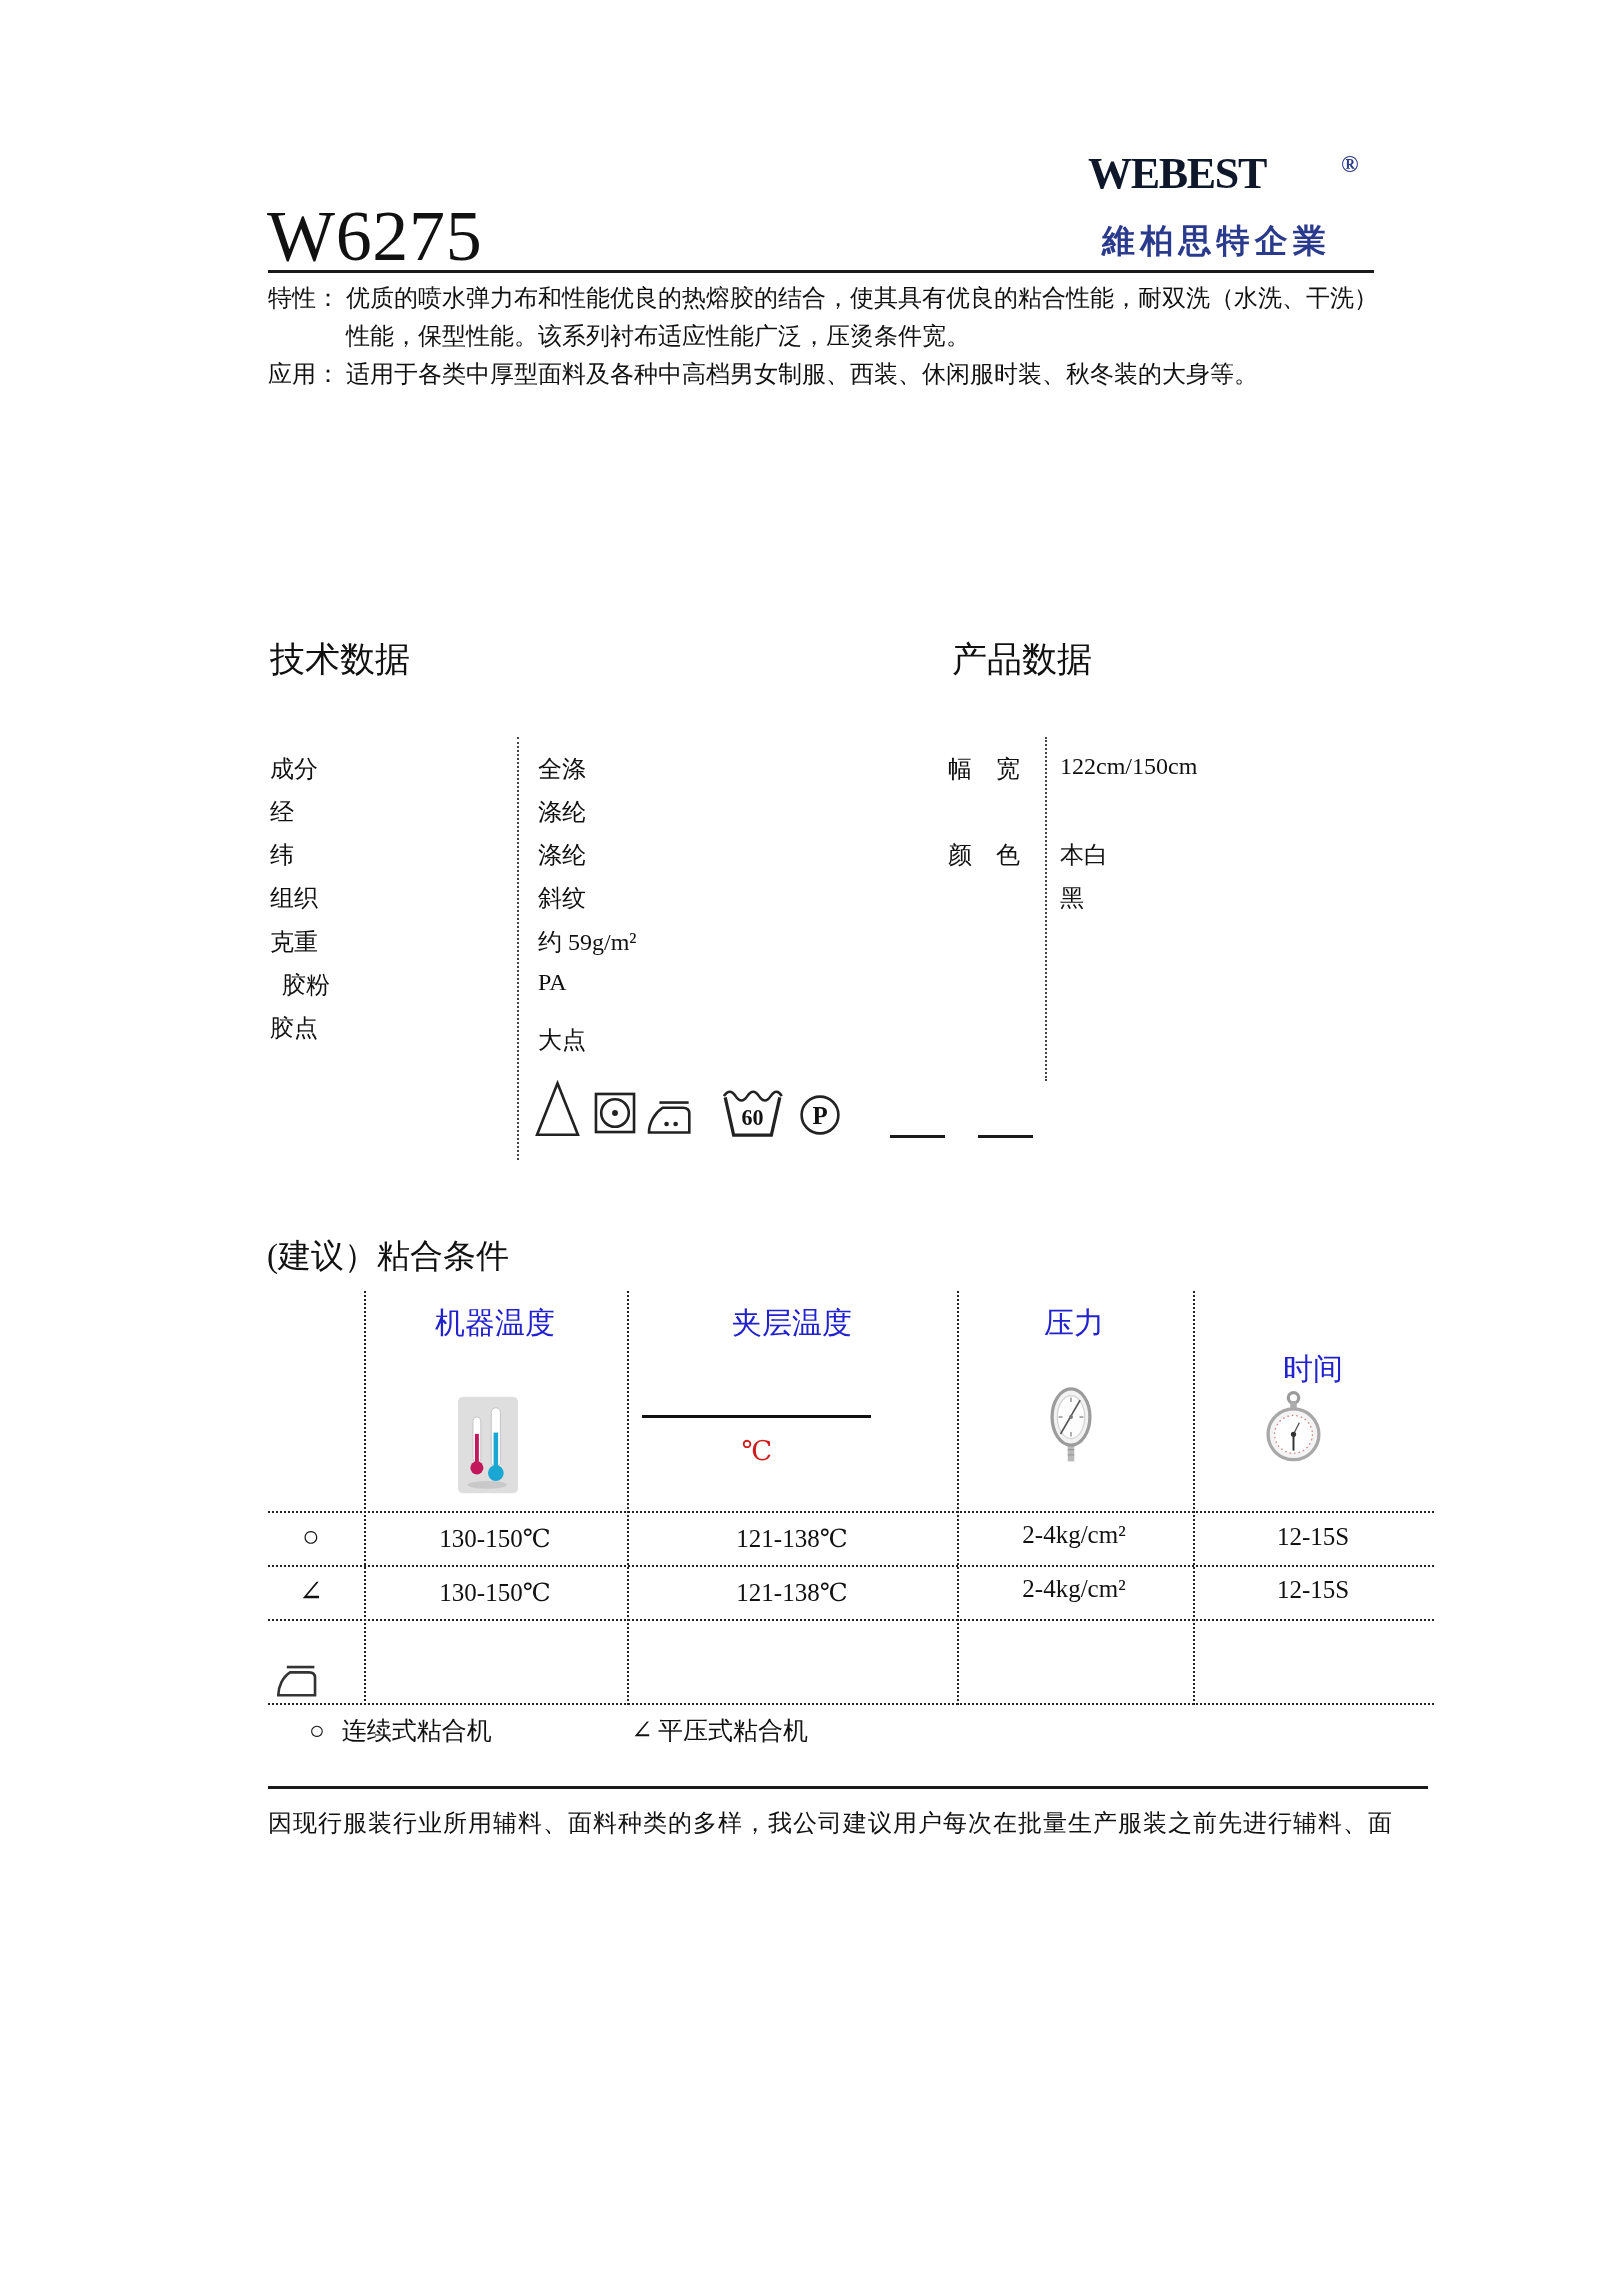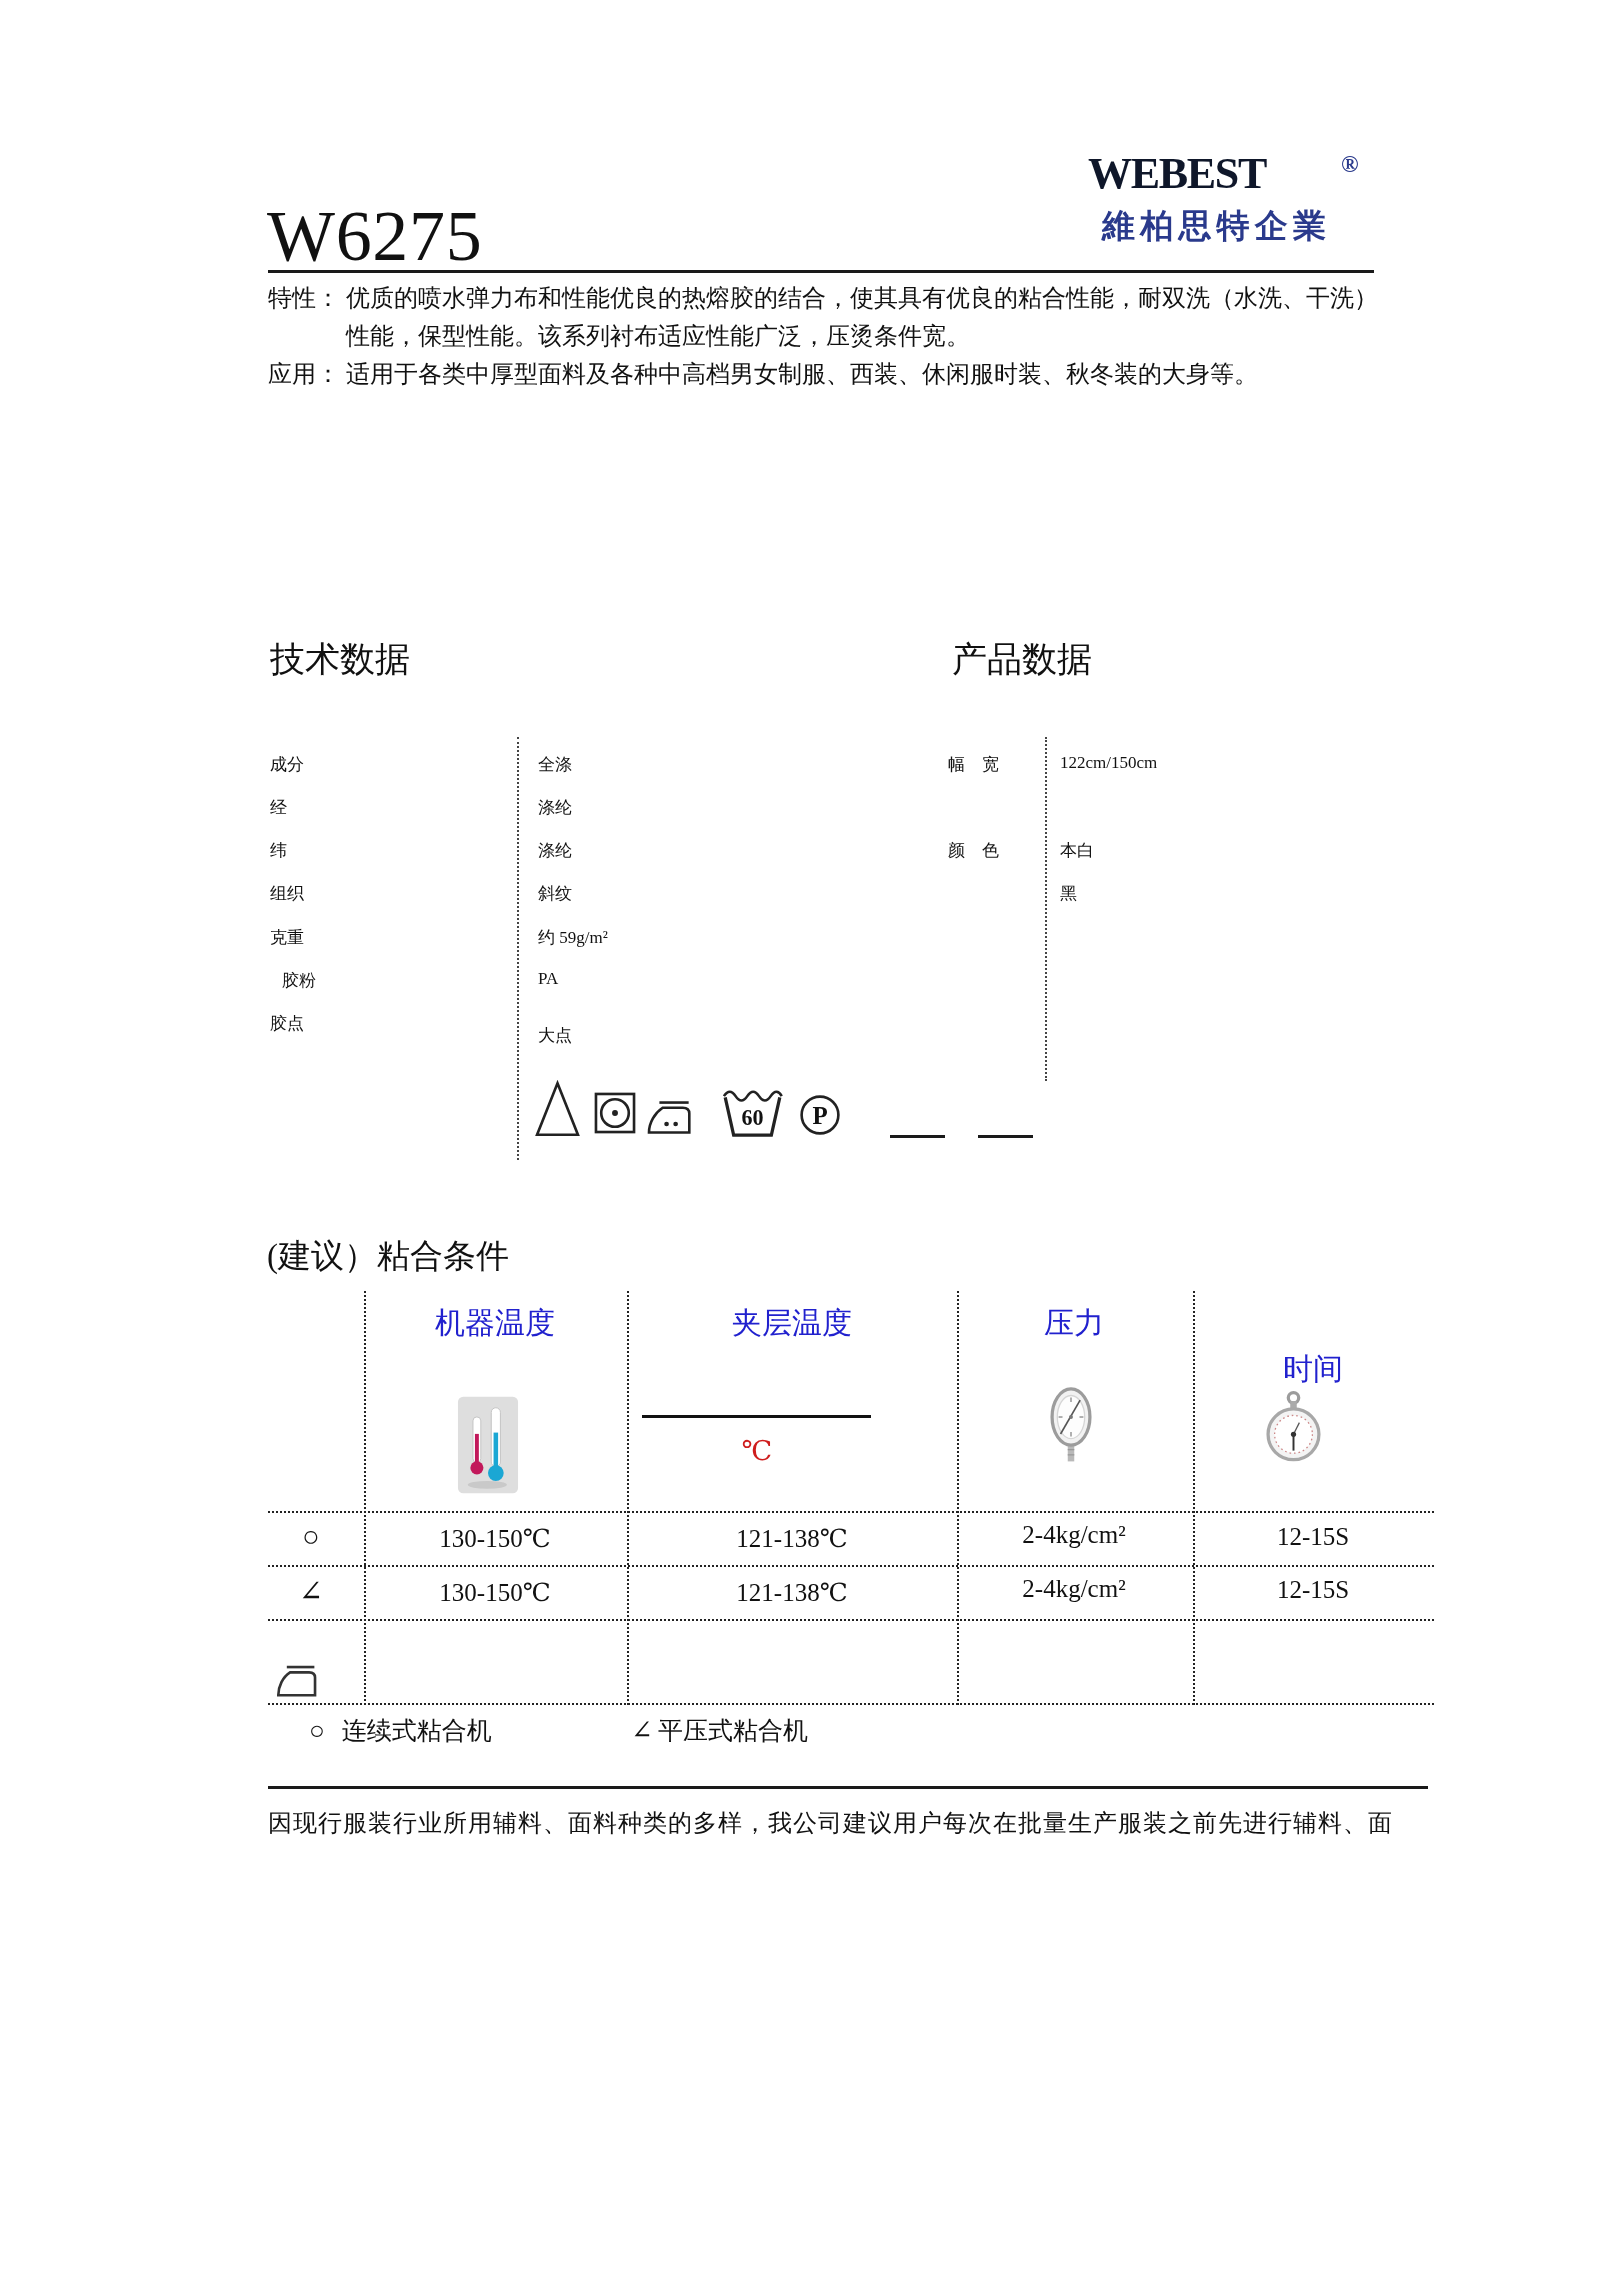--- a/index.html
+++ b/index.html
@@ -8,21 +8,21 @@
     font-family:"Liberation Serif","DejaVu Serif",serif;color:#111;overflow:hidden;
   }
   .abs{position:absolute;}
   .title{font-size:72px;font-weight:400;letter-spacing:0.7px;}
   .logo-brand{font-size:44px;font-weight:700;letter-spacing:-1.3px;color:#0f172a;}
   .logo-reg{font-size:23.6px;font-weight:700;color:#2A3A8C;}
   .logo-sub{font-size:33px;font-weight:700;letter-spacing:5.2px;color:#2A3A8C;}
   .rule{background:#1a1a1a;height:3.3px;}
   .body-text{font-size:24px;line-height:1.0;white-space:nowrap;}
   .section-heading{font-size:35px;white-space:nowrap;}
-  .tech-text{font-size:17px;white-space:nowrap;}
+  .tech-text{font-size:24px;white-space:nowrap;}
   .vdot{width:0;border-left:2px dotted #444;}
   .vdash{width:0;border-left:2px dotted #222;}
   .hdash{height:0;border-top:2px dotted #222;}
   .bond-head{font-size:30px;color:#2121CE;white-space:nowrap;transform:translateX(-50%);}
   .bond-cell{font-size:25px;white-space:nowrap;transform:translateX(-50%);}
   .bond-sym{font-size:29px;transform:translateX(-50%);}
   .celsius-red{font-size:27.5px;color:#CF1D1D;transform:translateX(-50%);}
   .legend{display:flex;align-items:center;font-size:25px;white-space:nowrap;}
   .legend .sym{font-size:26px;}
   .footer-text{font-size:24px;letter-spacing:1px;white-space:nowrap;}
@@ -30,21 +30,21 @@
   svg{display:block;}
 </style>
 </head>
 <body>
 
 <div id="page">
 
   <div class="abs title" style="left:267px;top:195px;">W6275</div>
   <div class="abs logo-brand" style="left:1088px;top:148px;">WEBEST</div>
   <div class="abs logo-reg" style="left:1341px;top:151px;">®</div>
-  <div class="abs logo-sub" style="left:1102px;top:204px;">維柏思特企業</div>
+  <div class="abs logo-sub" style="left:1102px;top:219px;">維柏思特企業</div>
   <div class="abs rule" style="left:268px;top:270px;width:1106px;"></div>
 
   <div class="abs body-text" style="left:268px;top:286px;">特性：</div>
   <div class="abs body-text" style="left:346px;top:324px;">性能，保型性能。该系列衬布适应性能广泛，压烫条件宽。</div>
   <div class="abs body-text" style="left:346px;top:286px;">优质的喷水弹力布和性能优良的热熔胶的结合，使其具有优良的粘合性能，耐双洗（水洗、干洗）</div>
   <div class="abs body-text" style="left:268px;top:362px;">应用：</div>
   <div class="abs body-text" style="left:346px;top:362px;">适用于各类中厚型面料及各种中高档男女制服、西装、休闲服时装、秋冬装的大身等。</div>
 
   <div class="abs section-heading" style="left:270px;top:636px;">技术数据</div>
   <div class="abs section-heading" style="left:952px;top:636px;">产品数据</div>

